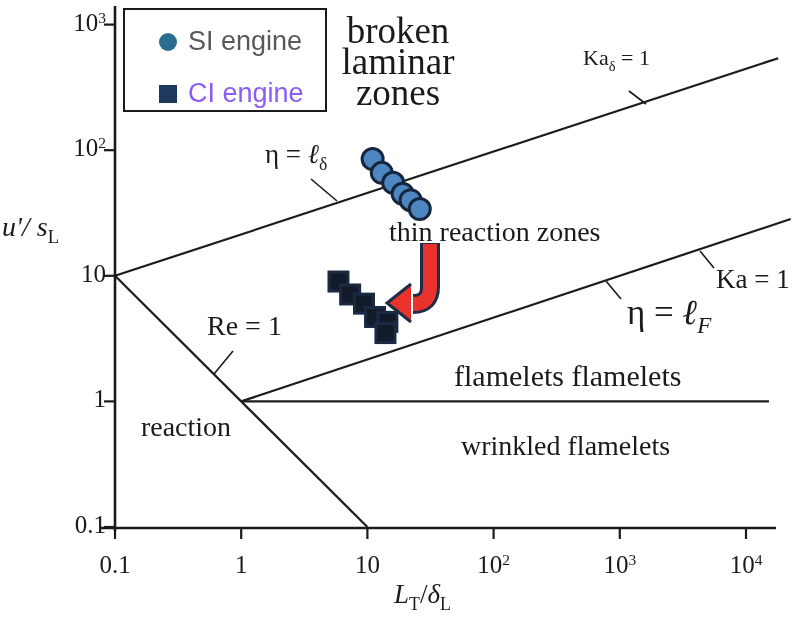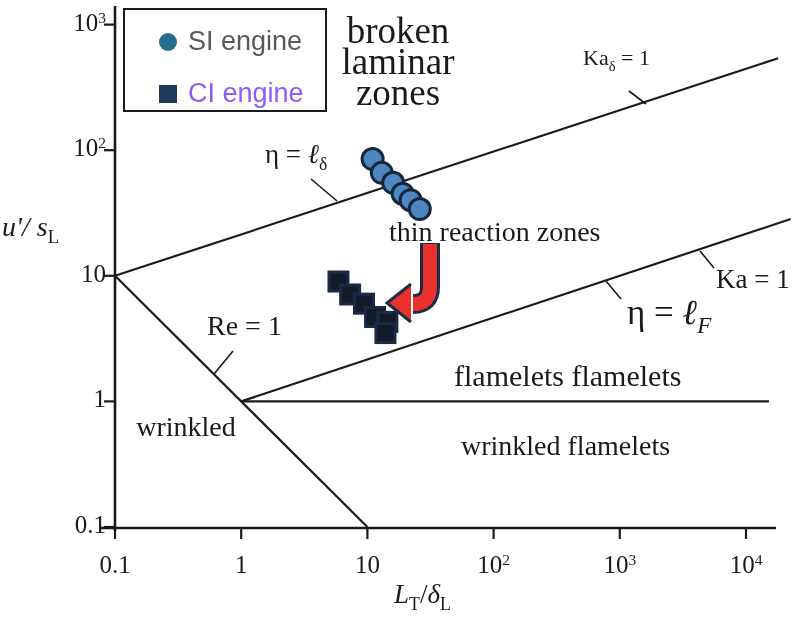--- a/index.html
+++ b/index.html
@@ -93,21 +93,21 @@
 
   <div class="lbl ctr" id="lbl-broken">
     <div>broken</div>
     <div>laminar</div>
     <div>zones</div>
   </div>
   <div class="lbl" id="lbl-thin">thin reaction zones</div>
   <div class="lbl" id="lbl-corr">flamelets flamelets</div>
   <div class="lbl" id="lbl-wrink">wrinkled flamelets</div>
   <div class="lbl ctr" id="lbl-laminar">
-    <div>wrinkled</div>
+    <div>reaction</div>
   </div>
 
   <div class="lbl" id="lbl-re">Re = 1</div>
   <div class="lbl" id="lbl-kadelta"><span>Ka</span><span class="sb">δ</span><span> = 1</span></div>
   <div class="lbl" id="lbl-ka">Ka = 1</div>
   <div class="lbl" id="lbl-etaf"><span>η = </span><span class="it">ℓ</span><span class="sb it">F</span></div>
   <div class="lbl" id="lbl-etadelta"><span>η = </span><span class="it">ℓ</span><span class="sb">δ</span></div>
 
   <div class="lbl" id="ylab"><span>u'/ s</span><span class="sb up">L</span></div>
   <div class="lbl" id="xlab"><span class="it">L</span><span class="sb">T</span><span>/</span><span class="it">δ</span><span class="sb">L</span></div>

